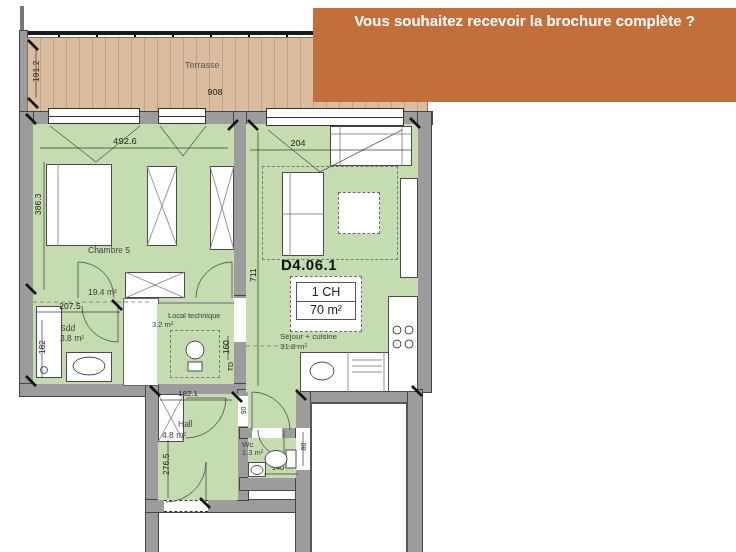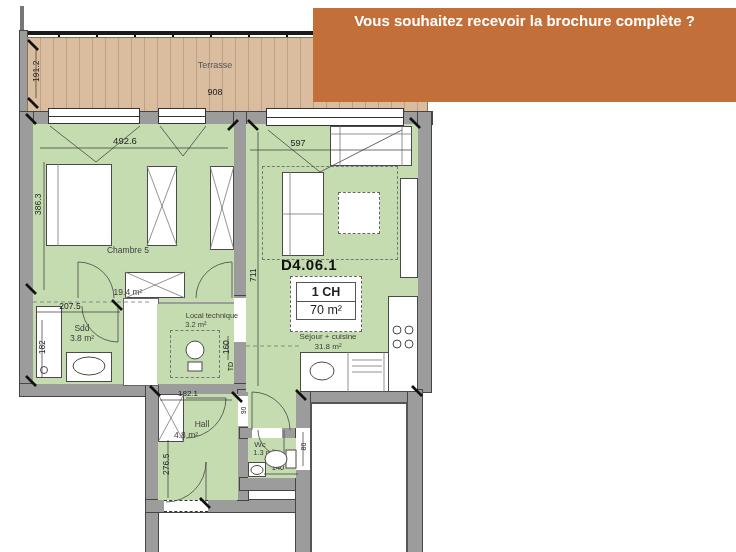--- a/index.html
+++ b/index.html
@@ -12,27 +12,27 @@
   
   .room{position:absolute;background:#c5dcb0;}
   .shaft{position:absolute;background:#fff;border:1px solid #666;}
   
   .furn{position:absolute;background:#fff;border:1px solid #4a4a4a;box-sizing:border-box;}
   .dashed{position:absolute;border:1px dashed #777;box-sizing:border-box;background:transparent;}
   .dashedw{position:absolute;border:1px dashed #666;background:#fff;box-sizing:border-box;}
   
   .window{position:absolute;background:linear-gradient(#333,#333) center/100% 1px no-repeat,#fff;border:1px solid #333;box-sizing:border-box;}
   
-  .lab{position:absolute;color:#3d3d3d;font-size:8.5px;line-height:1.15;text-align:center;white-space:nowrap;}
+  .lab{position:absolute;color:#3d3d3d;font-size:8.5px;line-height:1.15;white-space:nowrap;}
   .dim{position:absolute;color:#222;font-size:8.5px;line-height:1;text-align:center;white-space:nowrap;}
   .vdim{transform:rotate(-90deg);}
   .unitcode{position:absolute;color:#111;font-weight:bold;font-size:15px;letter-spacing:.5px;white-space:nowrap;}
   .unitbox{position:absolute;background:#fff;border:1px solid #555;box-sizing:border-box;display:flex;flex-direction:column;}
   .unitbox .row{flex:1;display:flex;align-items:center;justify-content:center;font-size:12.5px;color:#222;}
-  .unitbox .row.top{border-bottom:1px solid #555;font-weight:bold;}
+  .unitbox .row.top{border-bottom:1px solid #555;font-weight:normal;}
   
   #terrace{position:absolute;background:repeating-linear-gradient(90deg,rgba(0,0,0,0) 0 12px,#bda086 12px 13px),#d9bd9e;border:1px solid #8a7358;box-sizing:border-box;}
   #facade{position:absolute;background:#1a1a1a;}
   #facadeticks{position:absolute;background:repeating-linear-gradient(90deg,#111 0 2px,transparent 2px 38px);}
   
   #banner{position:absolute;left:313px;top:8px;width:423px;height:94px;background:#c36f3a;color:#fff;
           display:flex;flex-direction:row;justify-content:center;text-align:center;
           font-weight:bold;font-size:15px;line-height:1.75;z-index:60;}
   svg.lines{position:absolute;left:0;top:0;z-index:30;pointer-events:none;}
   .layer-lab{z-index:40;}
@@ -183,21 +183,21 @@
         <line x1="28" y1="98" x2="38" y2="108"></line>
     </g>
   </svg>
 
   <div class="layer-lab">
     <div class="lab" style="left:185px;top:60px;width:60px;font-size:9px;color:#555;">Terrasse</div>
     <div class="dim" style="left:200px;top:88px;width:30px;font-size:9px;">908</div>
     <div class="dim vdim" style="left:16px;top:67px;width:40px;">191.2</div>
 
     <div class="dim" style="left:100px;top:136px;width:50px;font-size:9.5px;">492.6</div>
-    <div class="dim" style="left:283px;top:139px;width:30px;font-size:9px;">597</div>
+    <div class="dim" style="left:283px;top:139px;width:30px;font-size:9px;">204</div>
     <div class="dim vdim" style="left:18px;top:200px;width:40px;">386.3</div>
     <div class="dim vdim" style="left:233px;top:271px;width:40px;">711</div>
 
     <div class="lab" style="left:88px;top:246px;width:80px;">Chambre 5</div>
     <div class="lab" style="left:88px;top:257px;width:80px;margin-top:31px;">19.4 m²</div>
 
     <div class="unitcode" style="left:281px;top:256px;">D4.06.1</div>
     <div class="unitbox" style="left:296px;top:282px;width:60px;height:38px;">
       <div class="row top">1 CH</div>
       <div class="row">70 m²</div>

